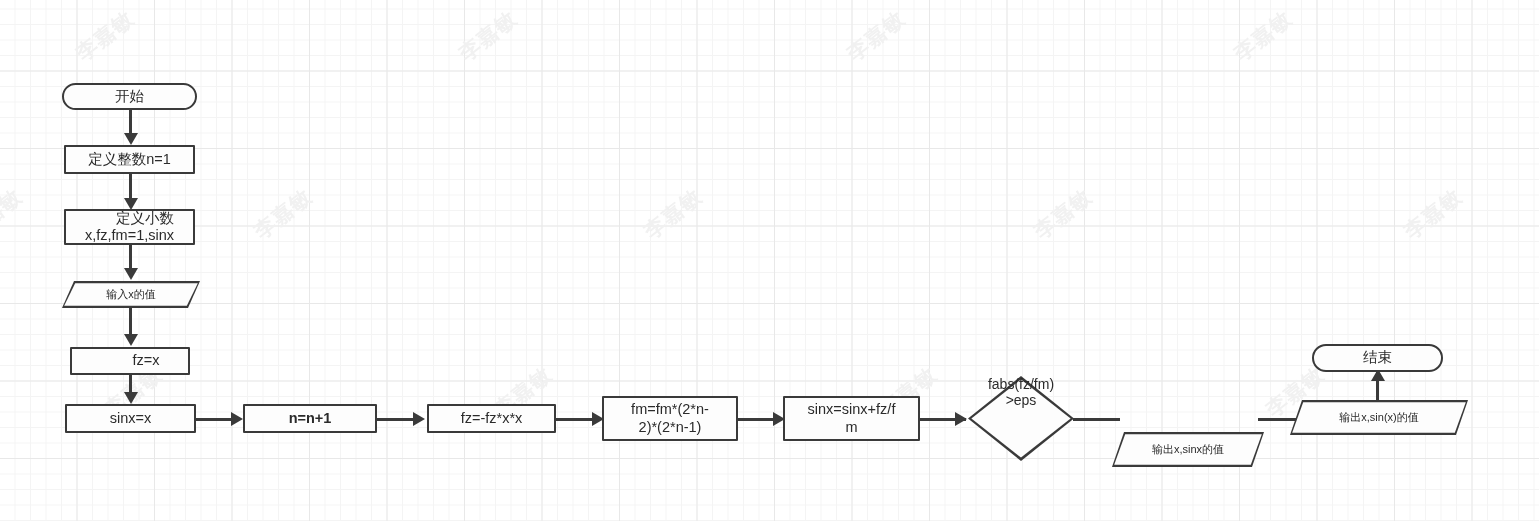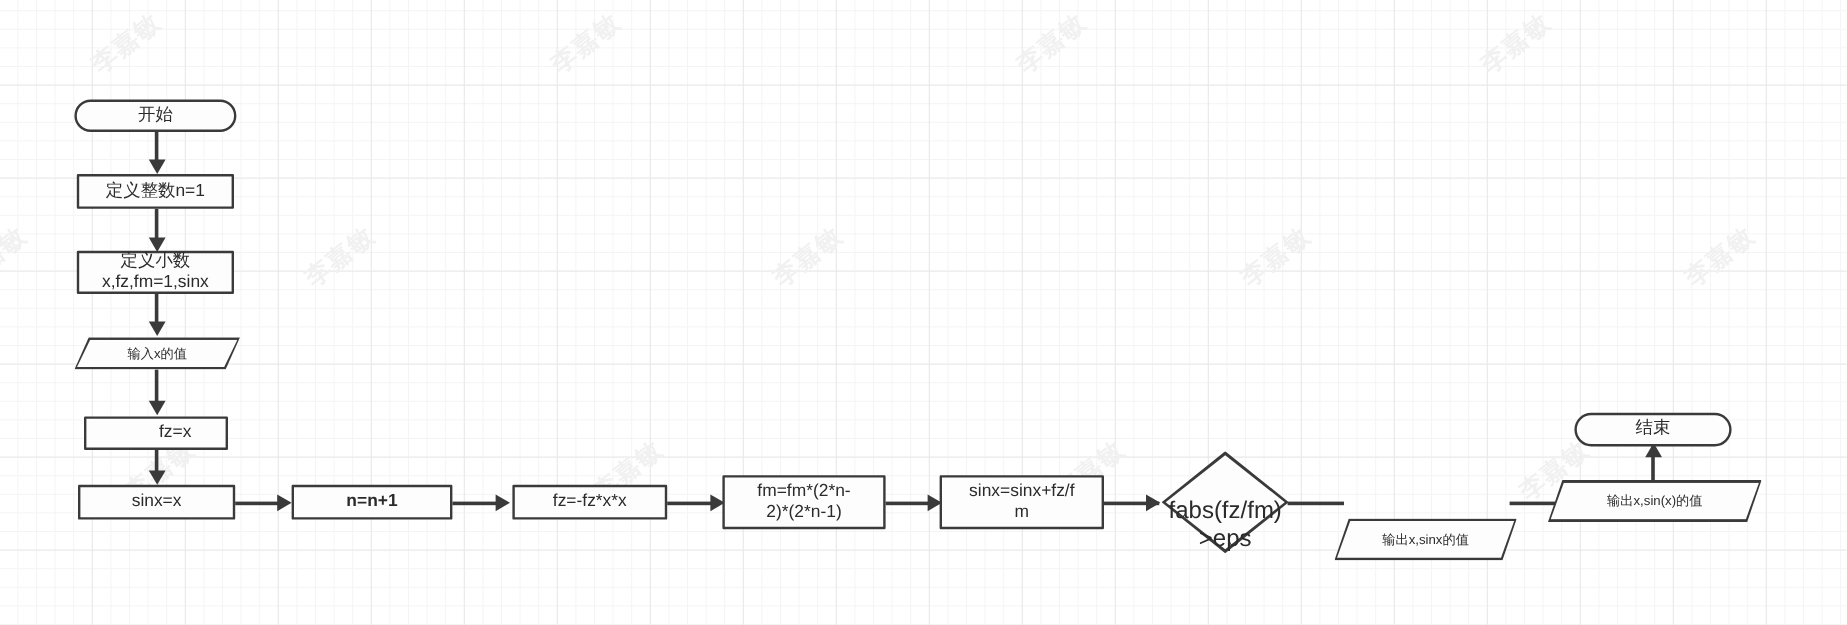--- a/index.html
+++ b/index.html
@@ -121,25 +121,25 @@
     position: absolute;
     top: 3.4px; left: 3.4px; right: 3.4px; bottom: 3.4px;
     background: #fdfdfd;
     -webkit-clip-path: polygon(50% 0, 100% 50%, 50% 100%, 0 50%);
     clip-path: polygon(50% 0, 100% 50%, 50% 100%, 0 50%);
   }
   .dec-wrap .dec-label {
     position: absolute;
     inset: 0;
     display: flex;
-    align-items: flex-end;
+    align-items: flex-start;
     justify-content: center;
     text-align: center;
     color: #2b2b2b;
-    font-size: 20px;
+    font-size: 14px;
     line-height: 1.15;
   }
 
   .node-label { display: block; padding: 0 2px; }
   .nowrap { white-space: nowrap; }
 
   
   #edges {
     position: absolute;
     inset: 0;
@@ -237,21 +237,21 @@
 
     <div class="node terminator" style="left:62px; top:83px; width:135px; height:27px;">
       <span class="node-label nowrap">开始</span>
     </div>
 
     <div class="node process" style="left:64px; top:145px; width:131px; height:29px;justify-content:center;">
       <span class="node-label nowrap">定义整数n=1</span>
     </div>
 
     <div class="node process" style="left:64px; top:209px; width:131px; height:36px;">
-      <div style="white-space:nowrap;">
+      <div style="white-space:nowrap;text-align:right;">
         <span class="node-label">定义小数</span>
         <span class="node-label">x,fz,fm=1,sinx</span>
       </div>
     </div>
 
     <div class="io-wrap" style="left:62px; top:281px; width:138px; height:27px;">
       <div class="io-fill"></div>
       <div class="io-inner"></div>
       <div class="io-label">输入x的值</div>
     </div>

